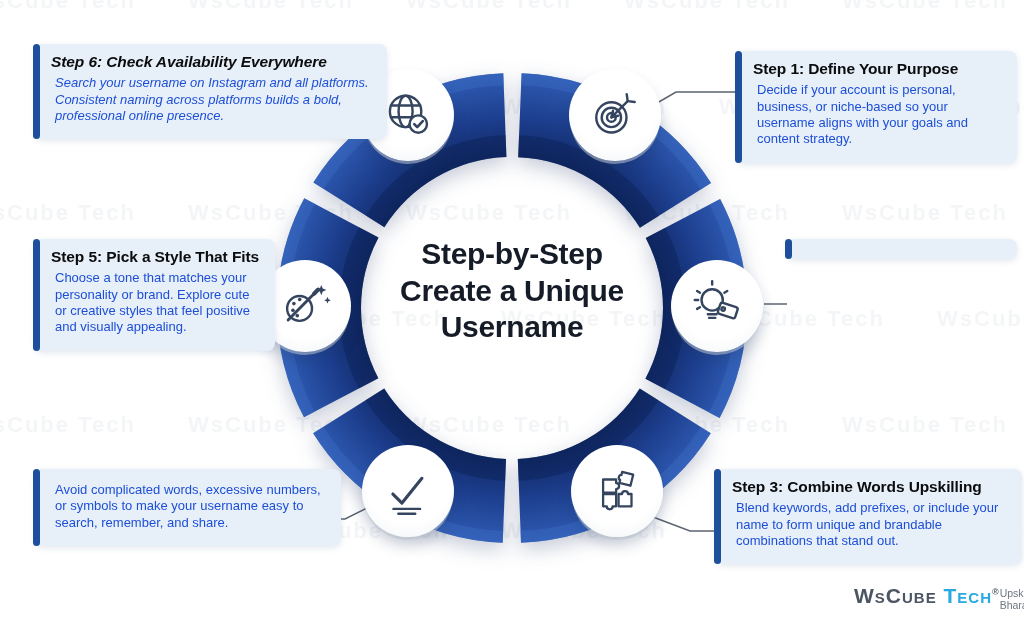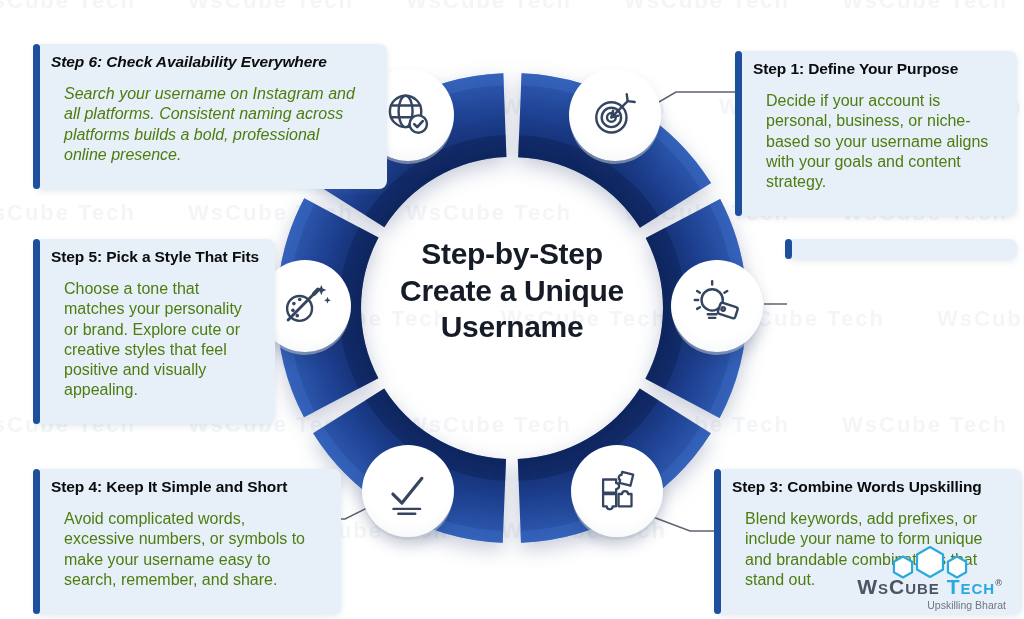--- a/index.html
+++ b/index.html
@@ -46,31 +46,31 @@
   }
   .step-box .bar{
     position:absolute;left:-2px;top:0;bottom:0;width:7px;
     background:#1d4f9c;border-radius:4px;
   }
   .step-box h3{
     margin:0 0 3px 0;font-size:15.5px;line-height:1.18;color:#0b0c0e;
     letter-spacing:-0.1px;
   }
   .step-box p{
-    margin:13px;font-size:16px;line-height:1.26;color:#4d7c0f;
+    margin:4px;font-size:13px;line-height:1.26;color:#1d4ed8;
   }
   .box-s6{left:35px;top:44px;width:326px;font-style:italic;}
   .box-s1{left:737px;top:51px;width:254px;}
   .box-s5{left:35px;top:239px;width:214px;}
   .box-s2{left:787px;top:239px;width:204px;}
   .box-s4{left:35px;top:469px;width:280px;}
   .box-s3{left:716px;top:469px;width:280px;}
   
   .logo{position:absolute;right:18px;bottom:8px;width:152px;z-index:3;
-    display:flex;flex-direction:column;align-items:center;}
+    display:flex;flex-direction:row;align-items:center;}
   .logo-hex{margin-bottom:-6px;}
   .logo-text{
     font-variant:small-caps;font-weight:bold;font-size:21px;letter-spacing:1px;
     color:#4b5563;white-space:nowrap;line-height:1;
   }
   .logo-text .tech{color:#29a9e1;}
   .logo-text sup{font-size:9px;color:#5a6570;font-variant:normal;}
   .logo-tagline{font-size:10.5px;color:#6e7681;align-self:flex-end;margin-top:2px;}
 </style>
 </head>
@@ -235,21 +235,20 @@
   <h3>Step 5: Pick a Style That Fits</h3>
   <p>Choose a tone that matches your personality or brand. Explore cute or creative styles that feel positive and visually appealing.</p>
 </div>
 
 <div class="step-box box-s2">
   <div class="bar"></div>
 </div>
 
 <div class="step-box box-s4">
   <div class="bar"></div>
-  <h3>Step 4: Keep It Simple and Short</h3>
   <p>Avoid complicated words, excessive numbers, or symbols to make your username easy to search, remember, and share.</p>
 </div>
 
 <div class="step-box box-s3">
   <div class="bar"></div>
   <h3>Step 3: Combine Words Upskilling</h3>
   <p>Blend keywords, add prefixes, or include your name to form unique and brandable combinations that stand out.</p>
 </div>
 
 <div class="logo">

